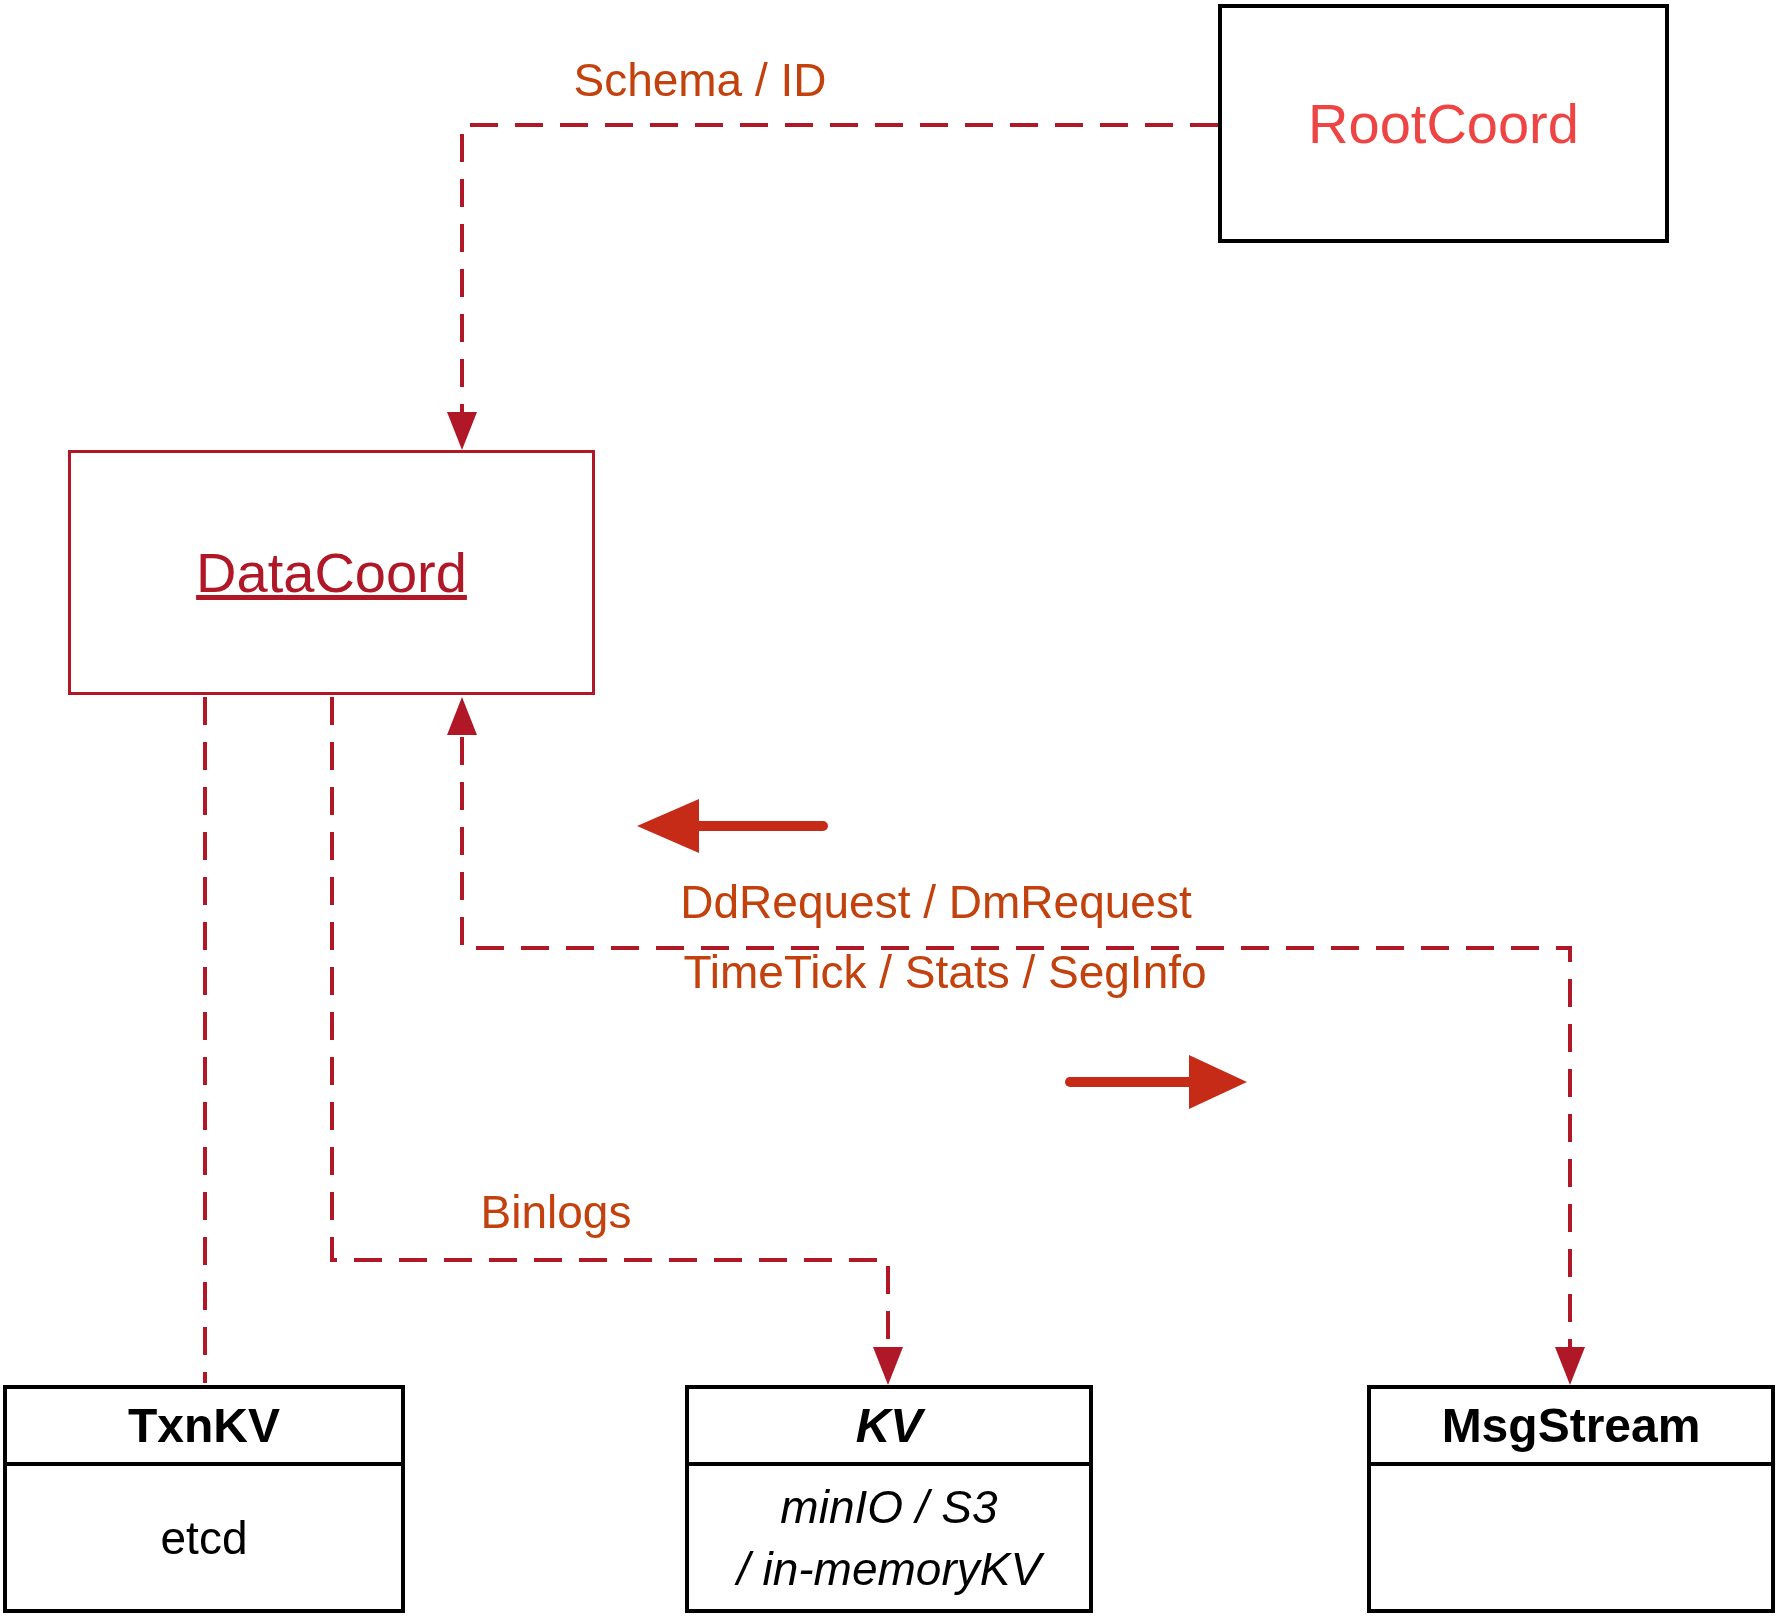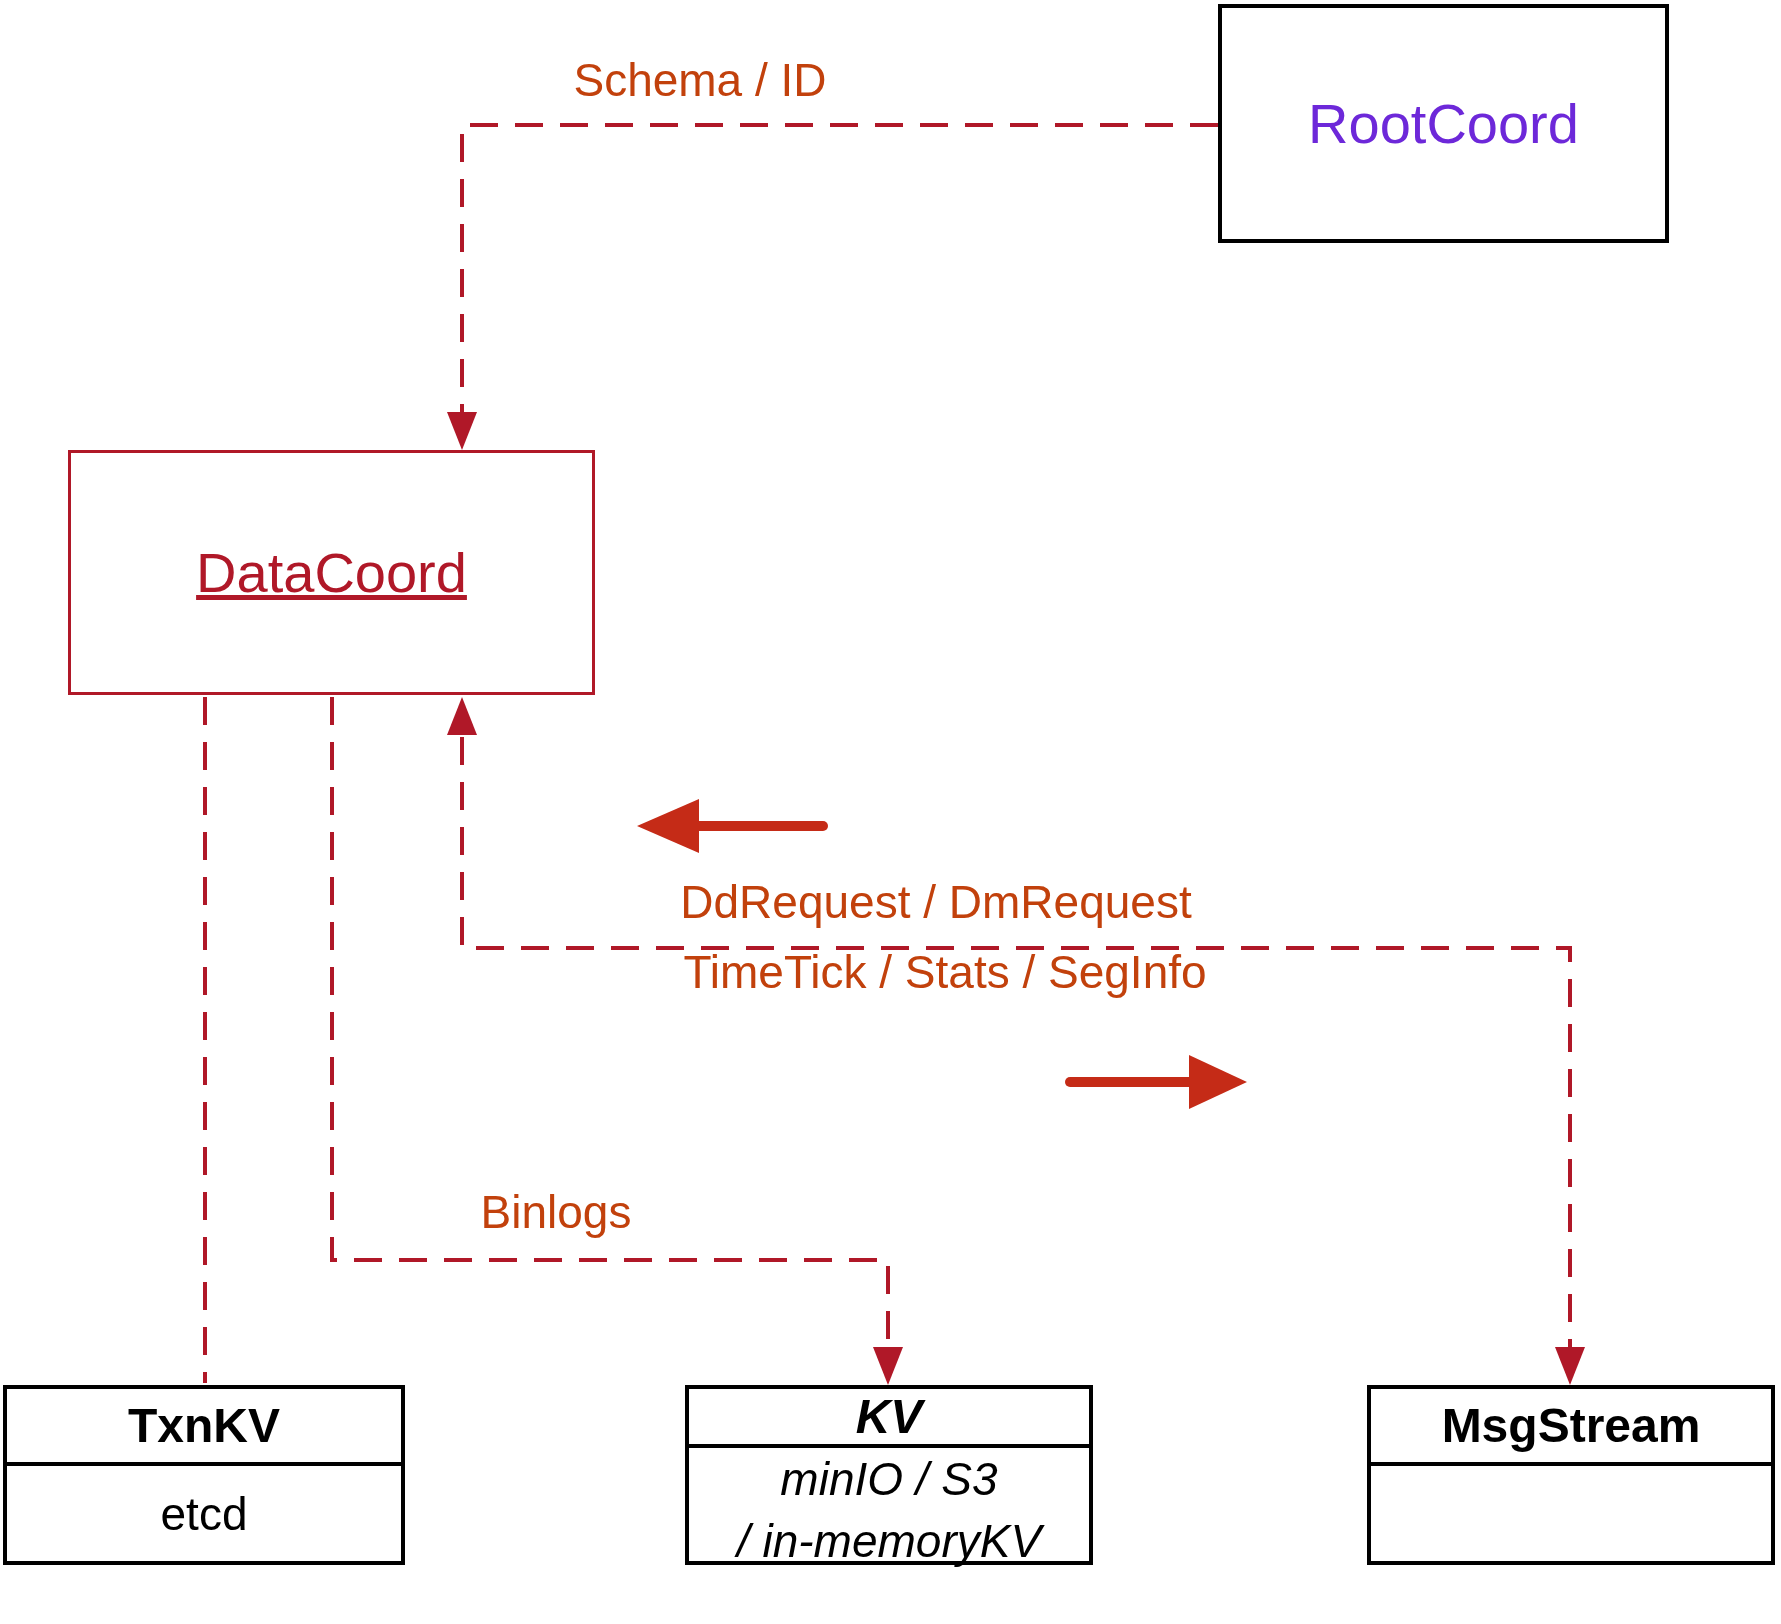--- a/index.html
+++ b/index.html
@@ -30,40 +30,40 @@
     align-items: center;
     justify-content: center;
   }
   .rootcoord {
     left: 1218px;
     top: 4px;
     width: 451px;
     height: 239px;
     border: 4px solid #000000;
     font-size: 56px;
-    color: #6d28d9;
+    color: #ef4444;
   }
   .datacoord {
     left: 68px;
     top: 450px;
     width: 527px;
     height: 245px;
     border: 3px solid #b01828;
     font-size: 56px;
     color: #b01828;
     text-decoration: underline;
   }
   .tbox {
     position: absolute;
     box-sizing: border-box;
     background: #ffffff;
     border: 4px solid #000000;
     top: 1385px;
     width: 408px;
-    height: 180px;
+    height: 228px;
     display: flex;
     flex-direction: column;
   }
   .tbox-header {
     box-sizing: border-box;
     height: 77px;
     border-bottom: 4px solid #000000;
     display: flex;
     align-items: center;
     justify-content: center;

